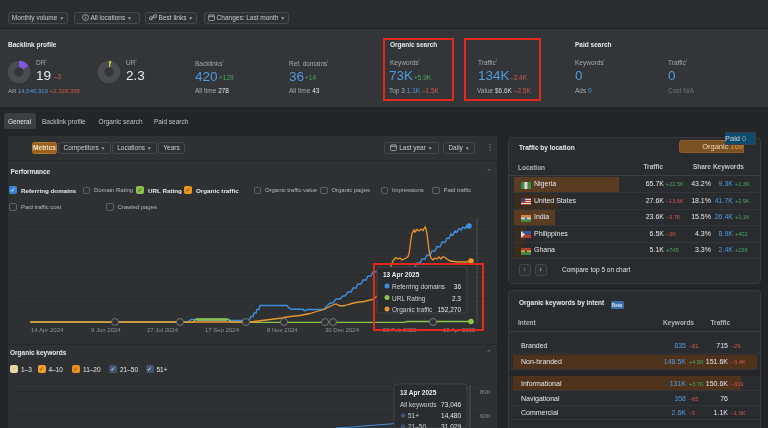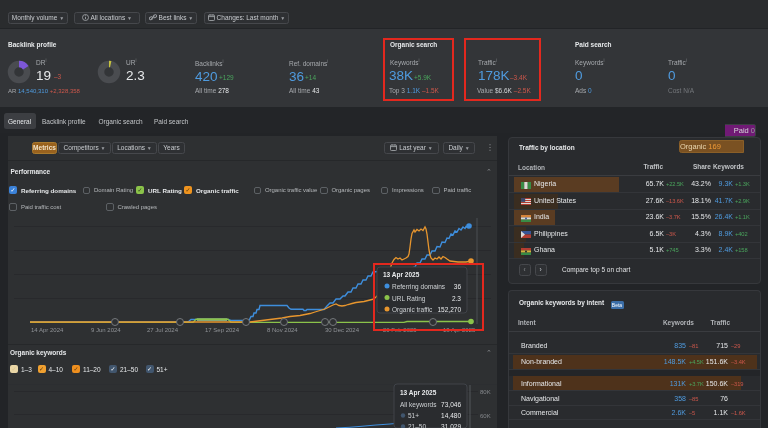--- a/index.html
+++ b/index.html
@@ -60,25 +60,25 @@
 <div class="ab gr f8" style="left:219px;top:74px">+129</div>
 <div class="ab f8" style="left:195px;top:87px"><span class="mut">All time</span> <span class="wh">278</span></div>
 
 <div class="ab mut f8" style="left:289px;top:59px">Ref. domains<span class="sup">i</span></div>
 <div class="ab bl f15" style="left:289px;top:68.5px">36</div>
 <div class="ab gr f8" style="left:305px;top:74px">+14</div>
 <div class="ab f8" style="left:289px;top:87px"><span class="mut">All time</span> <span class="wh">43</span></div>
 
 <div class="ab wh b f8" style="left:390px;top:41px">Organic search</div>
 <div class="ab mut f8" style="left:390px;top:58px">Keywords<span class="sup">i</span></div>
-<div class="ab bl f15" style="left:389px;top:68px">38K</div>
+<div class="ab bl f15" style="left:389px;top:68px">73K</div>
 <div class="ab gr f8" style="left:414px;top:74px">+5.9K</div>
 <div class="ab f8" style="left:389px;top:87px"><span class="mut">Top 3</span> <span class="bl">1.1K</span> <span class="rd">–1.5K</span></div>
 <div class="ab mut f8" style="left:478px;top:58px">Traffic<span class="sup">i</span></div>
-<div class="ab bl f15" style="left:478px;top:68px">178K</div>
+<div class="ab bl f15" style="left:478px;top:68px">134K</div>
 <div class="ab rd f8" style="left:510px;top:74px">–3.4K</div>
 <div class="ab f8" style="left:477px;top:87px"><span class="mut">Value</span> <span style="color:#cfd2d5">$6.6K</span> <span class="rd">–2.5K</span></div>
 
 <div class="ab wh b f8" style="left:575px;top:41px">Paid search</div>
 <div class="ab mut f8" style="left:575px;top:58px">Keywords<span class="sup">i</span></div>
 <div class="ab bl f15" style="left:575px;top:68px">0</div>
 <div class="ab f8" style="left:575px;top:87px"><span class="mut">Ads</span> <span class="bl">0</span></div>
 <div class="ab mut f8" style="left:668px;top:58px">Traffic<span class="sup">i</span></div>
 <div class="ab bl f15" style="left:668px;top:68px">0</div>
 <div class="ab dim f8" style="left:668px;top:87px">Cost N/A</div>
@@ -208,22 +208,22 @@
 <circle cx="403" cy="415.5" r="2.2" fill="#41566e"></circle>
 <text x="408" y="418" fill="#cfd2d5" font-size="6.5" font-family="Liberation Sans">51+</text>
 <text x="461" y="418" fill="#e8eaec" font-size="6.5" text-anchor="end" font-family="Liberation Sans">14,480</text>
 <circle cx="403" cy="426.5" r="2.2" fill="#41566e"></circle>
 <text x="408" y="429" fill="#cfd2d5" font-size="6.5" font-family="Liberation Sans">21–50</text>
 <text x="461" y="429" fill="#e8eaec" font-size="6.5" text-anchor="end" font-family="Liberation Sans">31,029</text>
 </svg>
 
 <div class="ab" style="left:508px;top:137px;width:253px;height:147px;background:#292b2e;border:1px solid #36383c;border-radius:4px"></div>
 <div class="ab wh b" style="left:519px;top:144px;font-size:6.5px">Traffic by location</div>
-<div class="ab" style="left:679px;top:140px;width:65px;height:13px;background:#7a5122;border:1px solid #8a5f28;border-radius:2.5px 0 0 2.5px;font-size:7.5px;line-height:11px;text-align:left"><span style="color:#ead7b0">Organic</span> <span style="color:#ef9a36">169</span></div>
-<div class="ab" style="left:725px;top:124px;width:31px;height:13px;background:#701a75;border:1px solid #3c3f43;border-left:none;border-radius:0 2.5px 2.5px 0;font-size:7.5px;line-height:11px;text-align:right"><span style="color:#d5d7d9">Paid</span> <span style="color:#9a9da1">0</span></div>
+<div class="ab" style="left:679px;top:140px;width:65px;height:13px;background:#7a5122;border:1px solid #8a5f28;border-radius:2.5px 0 0 2.5px;font-size:7.5px;line-height:11px;text-align:right"><span style="color:#ead7b0">Organic</span> <span style="color:#ef9a36">169</span></div>
+<div class="ab" style="left:725px;top:132px;width:31px;height:13px;background:#0c4a6e;border:1px solid #3c3f43;border-left:none;border-radius:0 2.5px 2.5px 0;font-size:7.5px;line-height:11px;text-align:left"><span style="color:#d5d7d9">Paid</span> <span style="color:#9a9da1">0</span></div>
 <div class="ab" style="left:509px;top:159px;width:251px;height:17px;border-bottom:1px solid #3a3c40"></div>
 <div class="ab b f8" style="left:518px;top:164px;color:#b0b3b7">Location</div>
 <div class="ab b f8" style="left:612px;top:163px;width:51px;text-align:right;color:#c0c3c6">Traffic</div>
 <div class="ab b f8" style="left:660px;top:163px;width:51px;text-align:right;color:#c0c3c6">Share</div>
 <div class="ab b f8" style="left:693px;top:163px;width:51px;text-align:right;color:#c0c3c6">Keywords</div>
 
 <div class="ab" style="left:513.5px;top:177px;width:105px;height:15.6px;background:#5a3c22"></div>
 <div class="ab" style="left:509px;top:176.5px;width:251px;height:16.6px;border-bottom:1px solid #333539"></div>
 <svg class="ab" width="10" height="7" style="left:521px;top:181.5px;opacity:0.92">
     <rect width="3.3" height="7" fill="#37934a"></rect>

